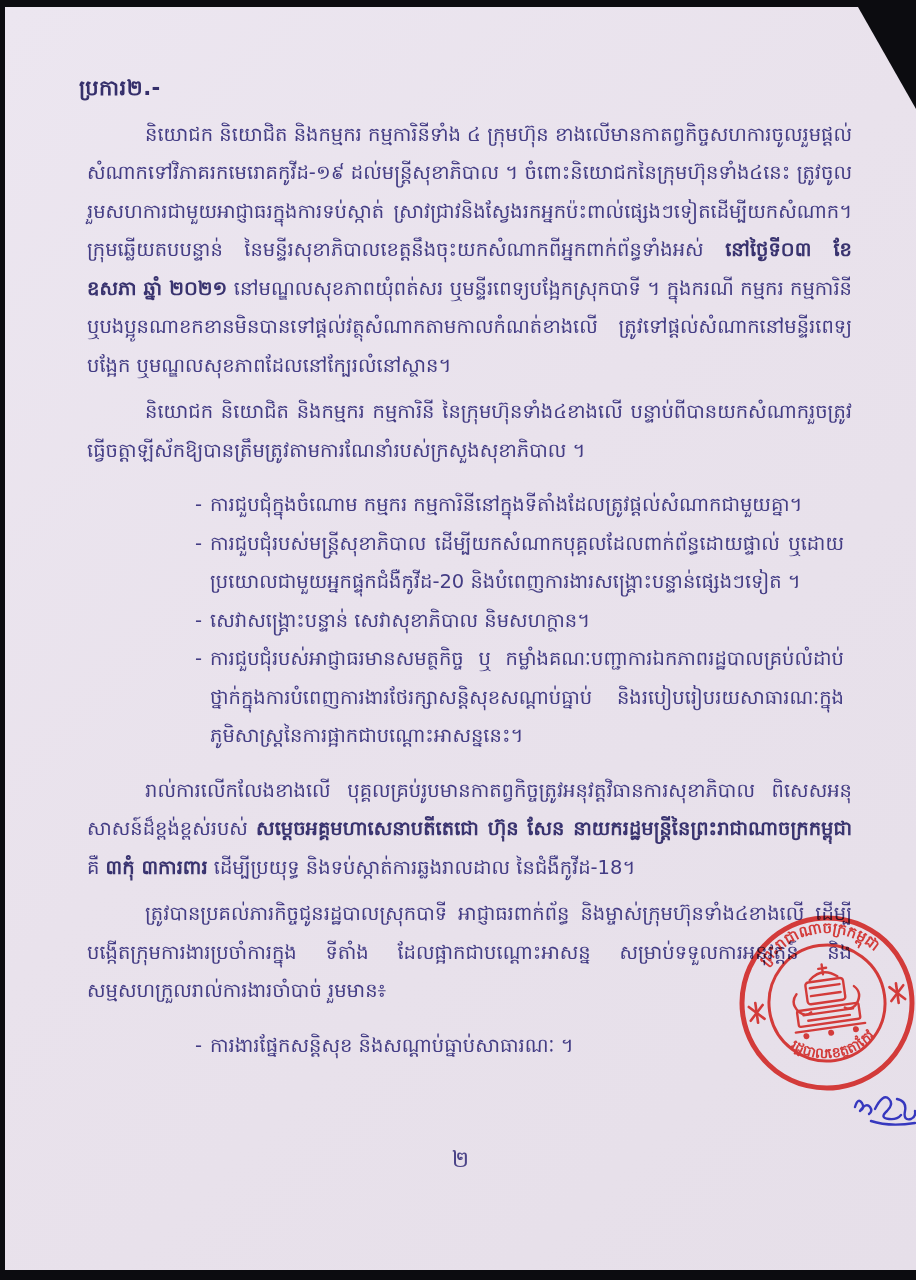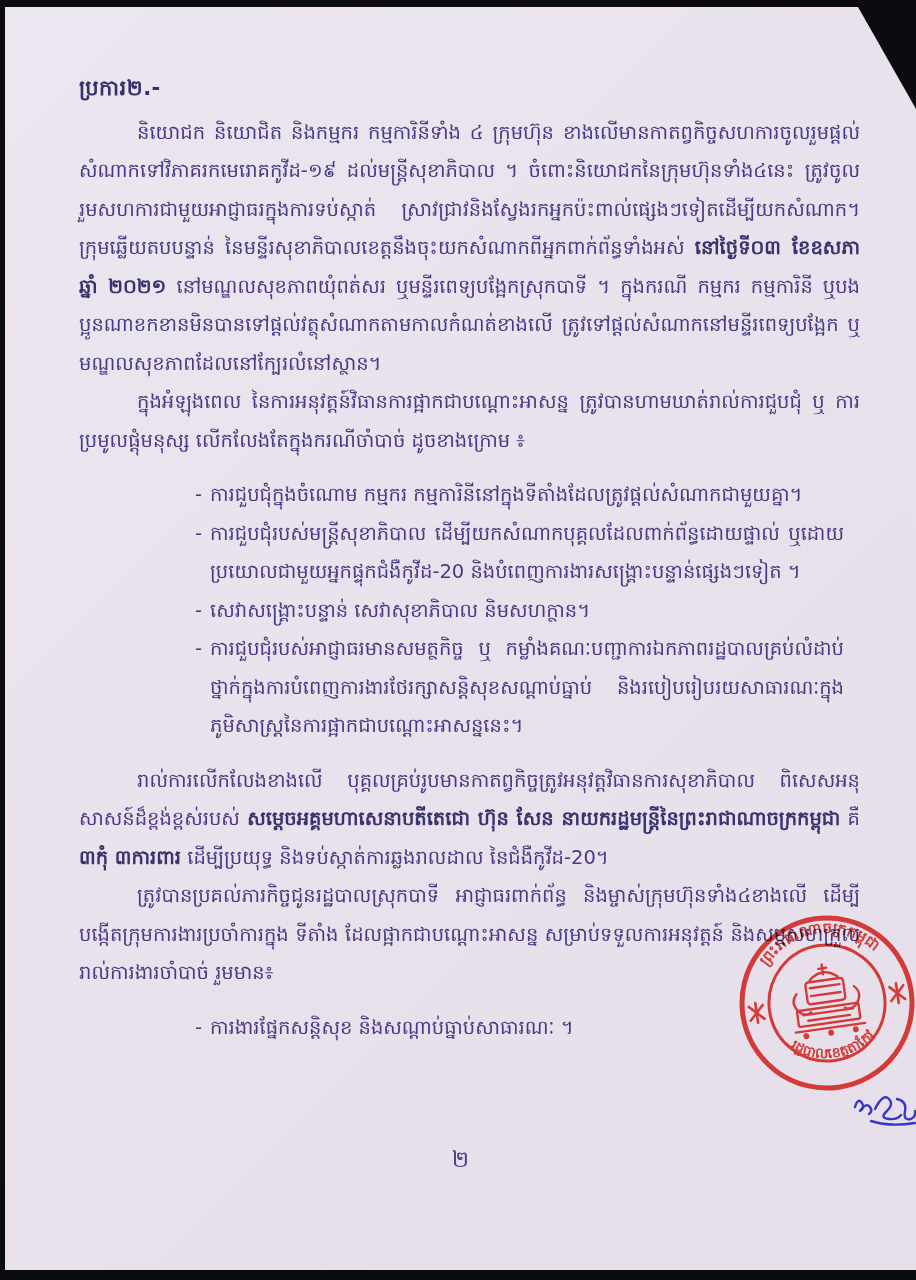--- a/index.html
+++ b/index.html
@@ -21,21 +21,21 @@
   }
   .content{
     position:absolute;left:74px;top:62px;right:56px;
     color:#433c84;font-size:19.5px;line-height:38.5px;text-align:justify;
   }
   h2.article{
     margin:0 0 6px 0;font-size:21px;font-weight:bold;color:#352f6b;
     text-align:left;letter-spacing:.5px;
   }
   h2.article.gap{margin-top:16px;}
-  p.para{margin:0;text-indent:58px;}
+  p.para{margin:8px;text-indent:58px;}
   b{color:#39336f;}
   ul.dash-list{
     margin:16px;padding:0 0 0 100px;list-style:none;text-align:justify;
   }
   ul.dash-list li{
     position:relative;padding-left:15px;margin:0;
   }
   ul.dash-list li::before{
     content:"-";position:absolute;left:0;top:0;color:#433c84;
   }
@@ -56,30 +56,30 @@
 <body>
 
 <div class="scan">
   <div class="paper">
 
     <div class="content">
 
       <h2 class="article">ប្រការ២.-</h2>
       <p class="para"><span>និយោជក និយោជិត និងកម្មករ កម្មការិនីទាំង ៤ ក្រុមហ៊ុន ខាងលើមានកាតព្វកិច្ចសហការចូលរួមផ្តល់សំណាកទៅវិភាគរកមេរោគកូវីដ-១៩ ដល់មន្ត្រីសុខាភិបាល ។ ចំពោះនិយោជកនៃក្រុមហ៊ុនទាំង៤នេះ ត្រូវចូលរួមសហការជាមួយអាជ្ញាធរក្នុងការទប់ស្កាត់ ស្រាវជ្រាវនិងស្វែងរកអ្នកប៉ះពាល់ផ្សេងៗទៀតដើម្បីយកសំណាក។ ក្រុមឆ្លើយតបបន្ទាន់ នៃមន្ទីរសុខាភិបាលខេត្តនឹងចុះយកសំណាកពីអ្នកពាក់ព័ន្ធទាំងអស់ </span><b>នៅថ្ងៃទី០៣ ខែឧសភា ឆ្នាំ ២០២១</b><span> នៅមណ្ឌលសុខភាពយុំពត់សរ ឬមន្ទីរពេទ្យបង្អែកស្រុកបាទី ។ ក្នុងករណី កម្មករ កម្មការិនី ឬបងប្អូនណាខកខានមិនបានទៅផ្តល់វត្ថុសំណាកតាមកាលកំណត់ខាងលើ ត្រូវទៅផ្តល់សំណាកនៅមន្ទីរពេទ្យបង្អែក ឬមណ្ឌលសុខភាពដែលនៅក្បែរលំនៅស្ថាន។</span></p>
 
-      <p class="para">ក្នុងអំឡុងពេល នៃការអនុវត្តន៍វិធានការផ្អាកជាបណ្តោះអាសន្ន ត្រូវបានហាមឃាត់រាល់ការជួបជុំ ឬ ការប្រមូលផ្តុំមនុស្ស លើកលែងតែក្នុងករណីចាំបាច់ ដូចខាងក្រោម ៖</p>
+      <p class="para">និយោជក និយោជិត និងកម្មករ កម្មការិនី នៃក្រុមហ៊ុនទាំង៤ខាងលើ បន្ទាប់ពីបានយកសំណាករួចត្រូវធ្វើចត្តាឡីស័កឱ្យបានត្រឹមត្រូវតាមការណែនាំរបស់ក្រសួងសុខាភិបាល ។</p>
 
       <ul class="dash-list">
         <li>ការជួបជុំក្នុងចំណោម កម្មករ កម្មការិនីនៅក្នុងទីតាំងដែលត្រូវផ្តល់សំណាកជាមួយគ្នា។</li>
         <li>ការជួបជុំរបស់មន្ត្រីសុខាភិបាល ដើម្បីយកសំណាកបុគ្គលដែលពាក់ព័ន្ធដោយផ្ទាល់ ឬដោយប្រយោលជាមួយអ្នកផ្ទុកជំងឺកូវីដ-20 និងបំពេញការងារសង្គ្រោះបន្ទាន់ផ្សេងៗទៀត ។</li>
         <li>សេវាសង្គ្រោះបន្ទាន់ សេវាសុខាភិបាល និមសហក្ថាន។</li>
         <li>ការជួបជុំរបស់អាជ្ញាធរមានសមត្ថកិច្ច ឬ កម្លាំងគណៈបញ្ជាការឯកភាពរដ្ឋបាលគ្រប់លំដាប់ថ្នាក់ក្នុងការបំពេញការងារថែរក្សាសន្តិសុខសណ្តាប់ធ្នាប់ និងរបៀបរៀបរយសាធារណៈក្នុងភូមិសាស្រ្តនៃការផ្អាកជាបណ្តោះអាសន្ននេះ។</li>
       </ul>
 
-      <p class="para"><span>រាល់ការលើកលែងខាងលើ បុគ្គលគ្រប់រូបមានកាតព្វកិច្ចត្រូវអនុវត្តវិធានការសុខាភិបាល ពិសេសអនុសាសន៍ដ៏ខ្ពង់ខ្ពស់របស់ </span><b>សម្តេចអគ្គមហាសេនាបតីតេជោ ហ៊ុន សែន នាយករដ្ឋមន្ត្រីនៃព្រះរាជាណាចក្រកម្ពុជា</b><span> គឺ </span><b>៣កុំ ៣ការពារ</b><span> ដើម្បីប្រយុទ្ធ និងទប់ស្កាត់ការឆ្លងរាលដាល នៃជំងឺកូវីដ-20។</span></p>
+      <p class="para"><span>រាល់ការលើកលែងខាងលើ បុគ្គលគ្រប់រូបមានកាតព្វកិច្ចត្រូវអនុវត្តវិធានការសុខាភិបាល ពិសេសអនុសាសន៍ដ៏ខ្ពង់ខ្ពស់របស់ </span><b>សម្តេចអគ្គមហាសេនាបតីតេជោ ហ៊ុន សែន នាយករដ្ឋមន្ត្រីនៃព្រះរាជាណាចក្រកម្ពុជា</b><span> គឺ </span><b>៣កុំ ៣ការពារ</b><span> ដើម្បីប្រយុទ្ធ និងទប់ស្កាត់ការឆ្លងរាលដាល នៃជំងឺកូវីដ-18។</span></p>
 
       <p class="para">ត្រូវបានប្រគល់ភារកិច្ចជូនរដ្ឋបាលស្រុកបាទី អាជ្ញាធរពាក់ព័ន្ធ និងម្ចាស់ក្រុមហ៊ុនទាំង៤ខាងលើ ដើម្បីបង្កើតក្រុមការងារប្រចាំការក្នុង ទីតាំង ដែលផ្អាកជាបណ្តោះអាសន្ន សម្រាប់ទទួលការអនុវត្តន៍ និងសម្មសហក្រួលរាល់ការងារចាំបាច់ រួមមាន៖</p>
       <ul class="dash-list">
         <li>ការងារផ្នែកសន្តិសុខ និងសណ្តាប់ធ្នាប់សាធារណៈ ។</li>
 
       </ul>
     </div>
 
     <div class="stamp">
       <svg width="182" height="182" viewBox="0 0 182 182">

